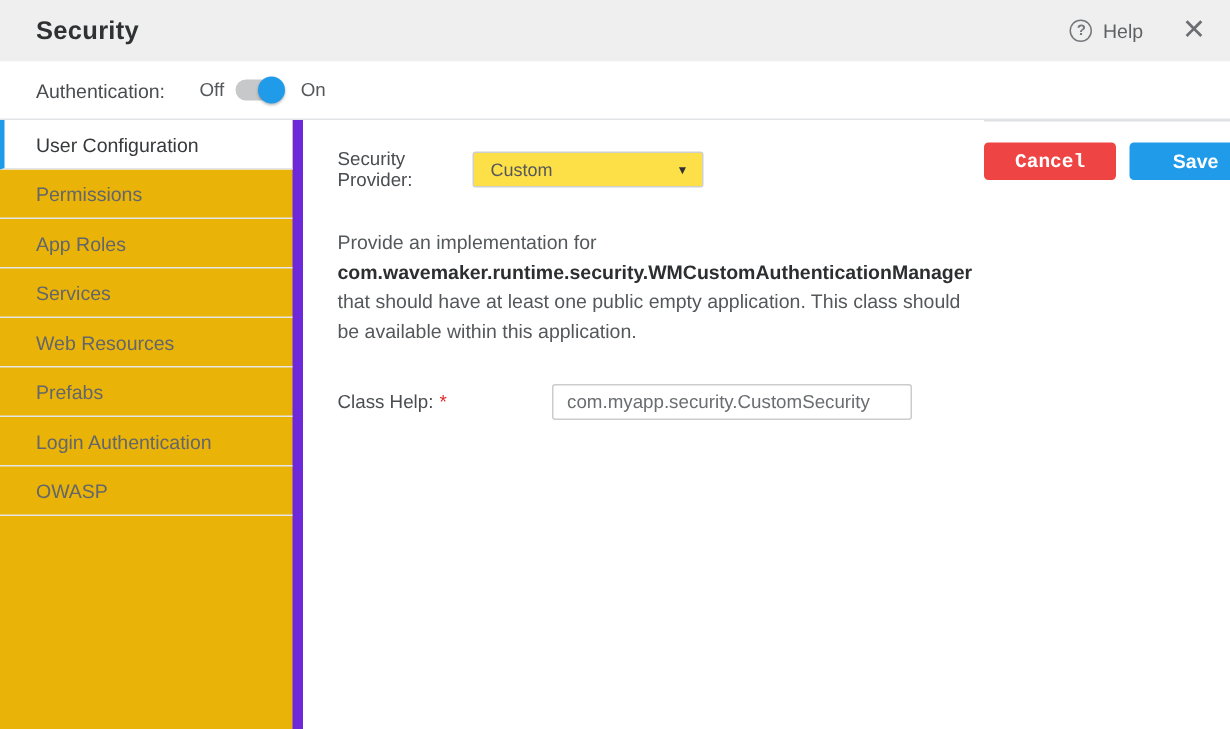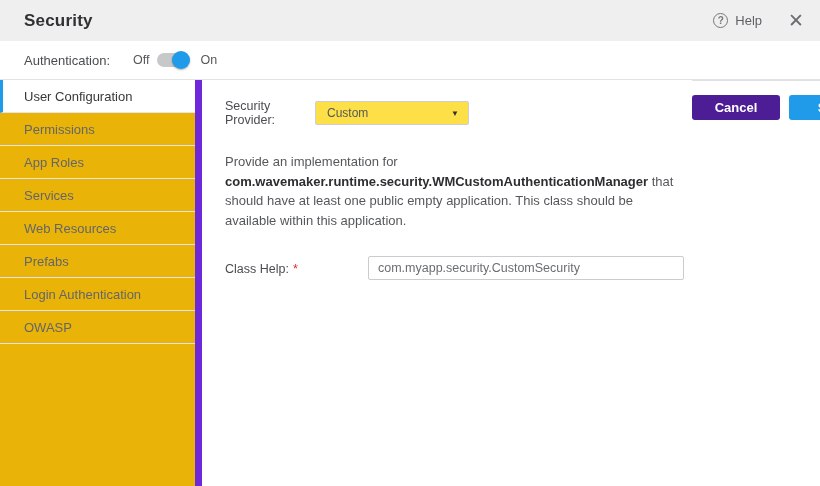--- a/index.html
+++ b/index.html
@@ -120,21 +120,21 @@
     font-size: 13px;
     line-height: 1.5;
     color: #55585b;
     max-width: 588px;
   }
   .description b { color: #2c2e30; }
   .class-row { margin-top: 26px; }
   .class-label-wrap { width: 143px; flex-shrink: 0; }
   .required-star { color: #e02b2b; font-size: 12.5px; margin-left: 4px; }
   .text-input {
-    width: 316px; height: 24px;
+    width: 240px; height: 24px;
     border: 1px solid #cccccc;
     border-radius: 2px;
     padding: 0 9px;
     font-family: "Liberation Sans", sans-serif;
     font-size: 12.5px;
     color: #6b6e71;
     outline: none;
   }
   
   .footer {
@@ -150,21 +150,21 @@
   .btn {
     width: 88px; height: 25px;
     border: none;
     border-radius: 3px;
     font-family: "Liberation Sans", sans-serif;
     font-size: 13px;
     font-weight: 700;
     color: #ffffff;
     cursor: pointer;
   }
-  .btn-cancel { background: #4c1d95; }
+  .btn-cancel { background: #ef4444; font-family: Liberation Mono, monospace; }
   .btn-save { background: var(--accent); }
 </style>
 </head>
 <body>
 
 <div class="header">
   <div class="page-title">Security</div>
   <div class="header-right">
     <div class="help-group">
       <span class="help-icon">?</span>

